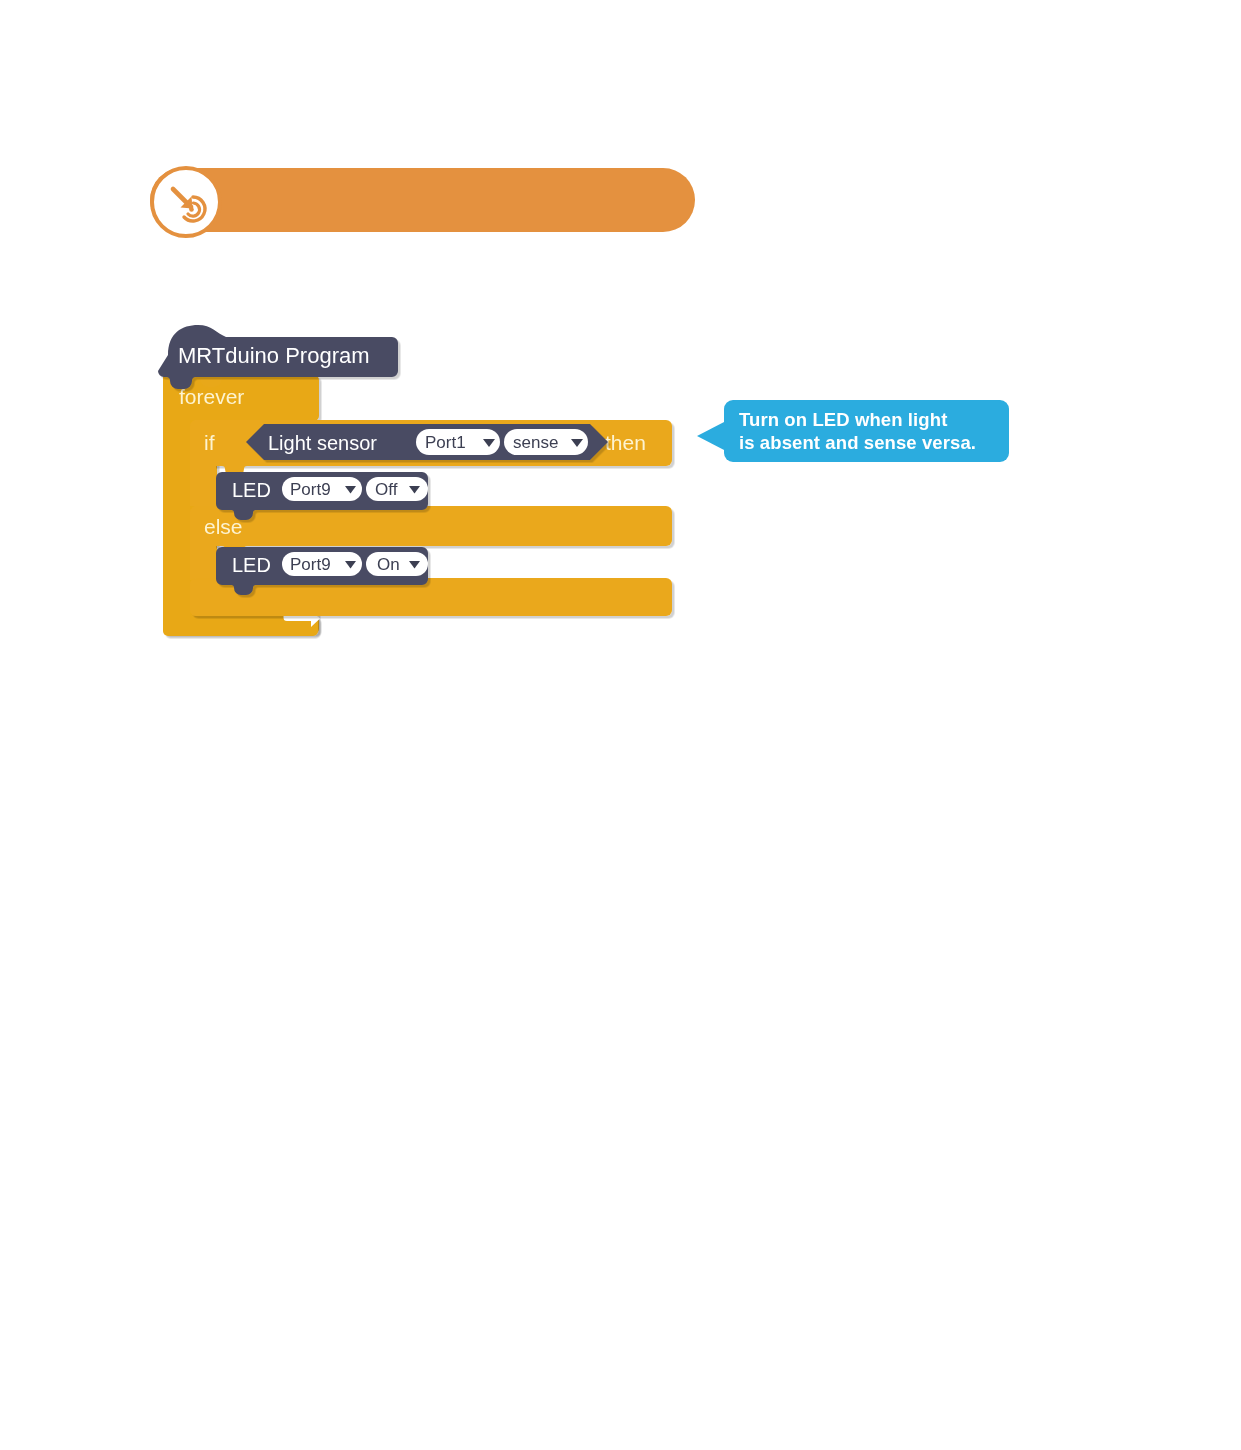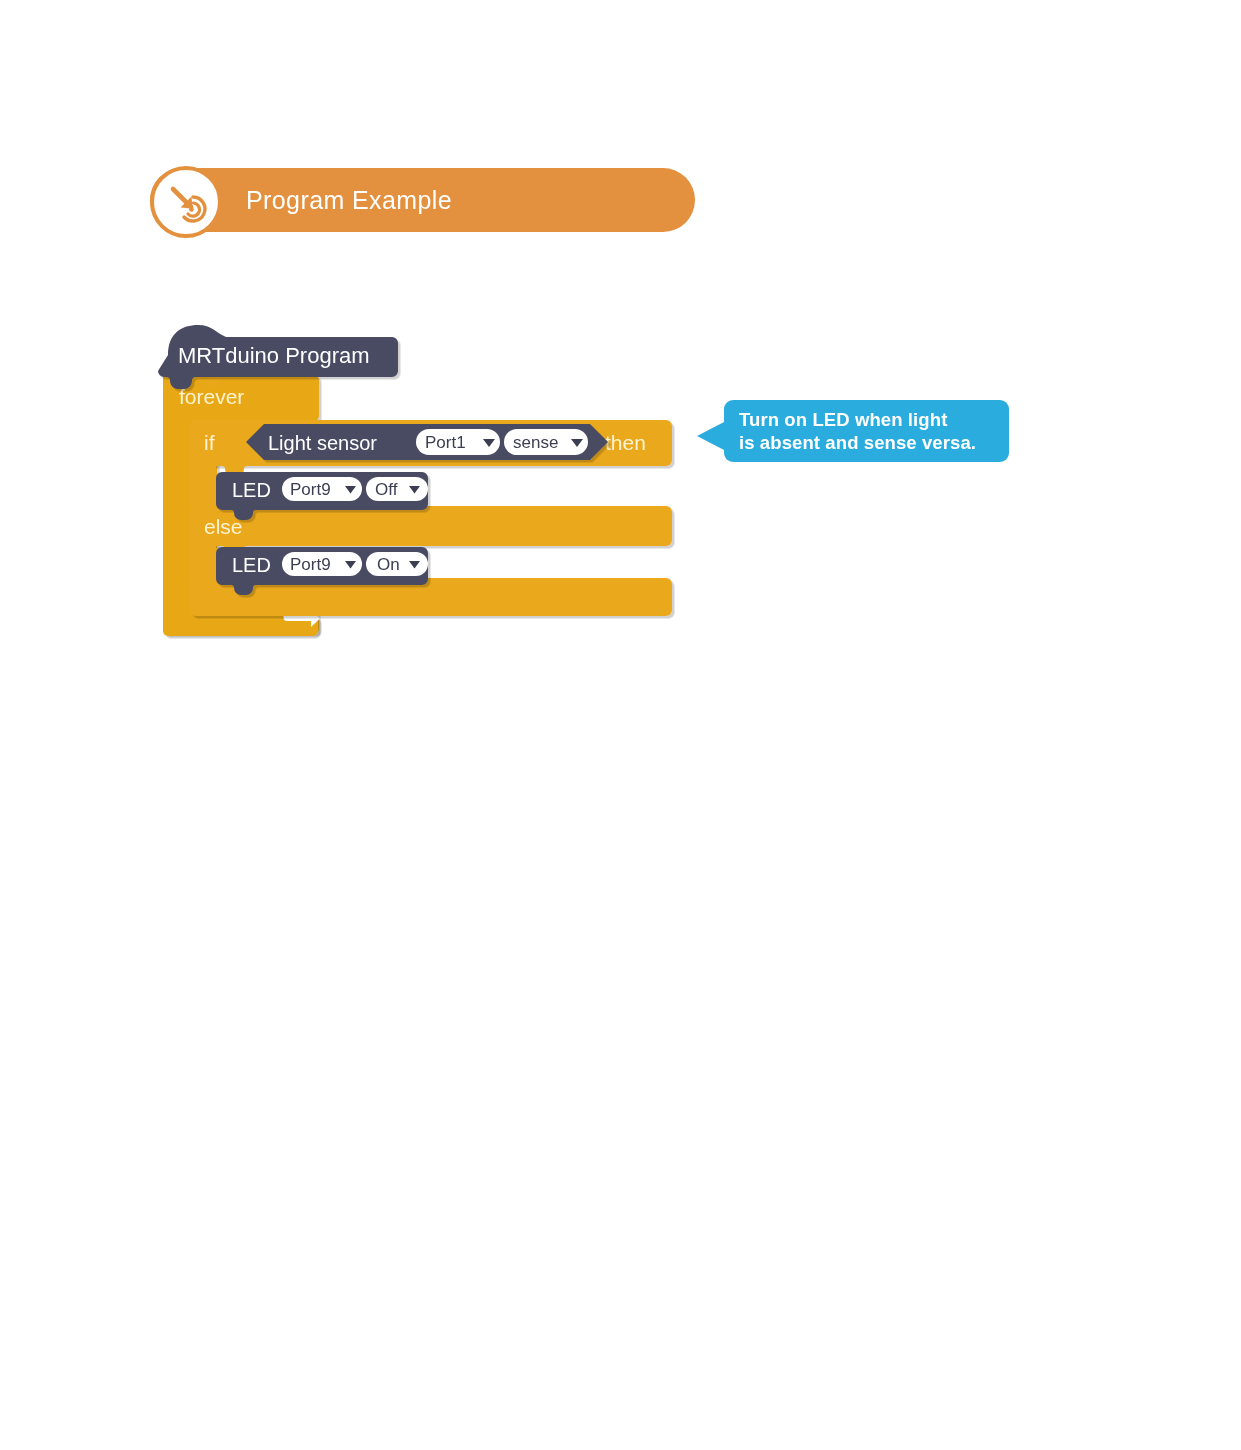--- a/index.html
+++ b/index.html
@@ -138,21 +138,20 @@
     line-height: 23px;
     letter-spacing: 0.1px;
   }
   .callout-line { display: block; white-space: nowrap; }
 </style>
 </head>
 <body>
 
 <div id="header-banner">
   <div id="banner-pill"></div>
-  <div id="banner-title">Program Example</div>
   <div id="banner-icon-wrap">
     <svg width="54" height="54" viewBox="0 0 54 54" xmlns="http://www.w3.org/2000/svg">
 
       <path d="M30 18 a12 12 0 1 1 -9 20" fill="none" stroke="#e4913f" stroke-width="3.4" stroke-linecap="round"></path>
       <path d="M30.5 24 a6.6 6.6 0 1 1 -5.5 11" fill="none" stroke="#e4913f" stroke-width="3.2" stroke-linecap="round"></path>
       <circle cx="28.5" cy="30.5" r="2.3" fill="#e4913f"></circle>
 
       <path d="M10 10 L28 28" stroke="#e4913f" stroke-width="4.6" stroke-linecap="round"></path>
       <path d="M29.5 29.5 L17.5 28.5 L28.5 17.5 Z" fill="#e4913f"></path>
     </svg>

